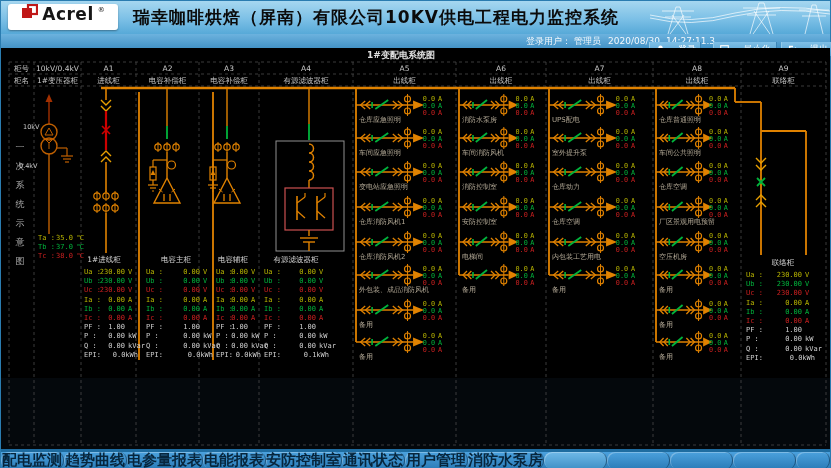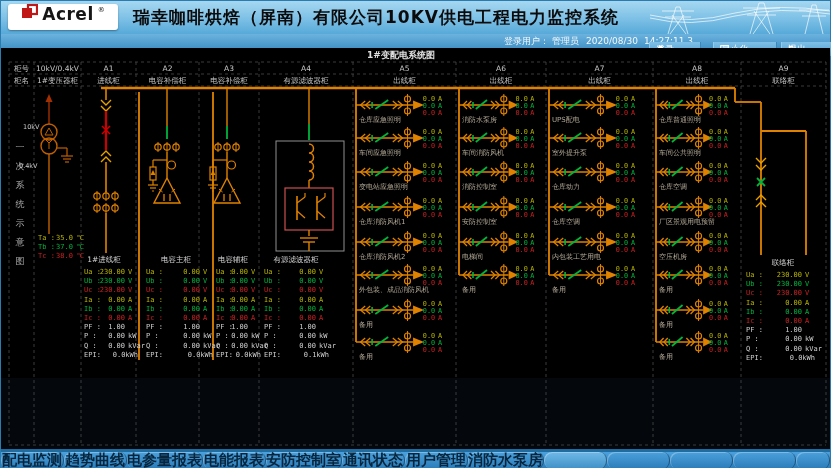--- a/index.html
+++ b/index.html
@@ -7,21 +7,21 @@
   .window{position:relative;width:831px;height:468px;box-sizing:border-box;background:#04080c;border:1px solid #2a7cb0;}
   
   .banner{position:absolute;top:0;left:0;right:0;height:33px;background:linear-gradient(180deg,#a6d7f0 0%,#7cc0e6 55%,#57a9d8 100%);border-bottom:1px solid #3a8cc0;}
   .logo{position:absolute;left:7px;top:3px;width:110px;height:26px;background:#fff;border-radius:3px;display:flex;align-items:flex-start;justify-content:center;gap:4px;box-shadow:0 1px 2px rgba(0,0,0,.35);}
   .logo-text{font-weight:bold;font-size:17px;color:#161616;letter-spacing:.5px;}
   .logo-reg{font-size:7px;color:#161616;align-self:flex-start;margin-top:2px;}
   .main-title{position:absolute;left:132px;top:5px;font-size:17px;font-weight:bold;color:#0b0b0b;letter-spacing:1px;white-space:nowrap;}
   .towers{position:absolute;right:0;top:0;}
   
   .subbar{position:absolute;top:33px;left:0;right:0;height:14px;background:linear-gradient(180deg,#6cb2de 0%,#4493c7 100%);font-size:9px;color:#f2f8fc;}
-  .subbar span{position:absolute;top:1px;line-height:12px;white-space:nowrap;}
+  .subbar span{position:absolute;top:1px;line-height:12px;white-space:nowrap;margin-left:22px;}
   .sb-user-label{left:503px;}
   .sb-user-name{left:551px;}
   .sb-date{left:585px;}
   .sb-time{left:643px;}
   .sb-btn{position:absolute;top:8px;height:14px;display:flex;align-items:center;gap:4px;color:#fff;font-size:9px;padding:0 6px;background:linear-gradient(180deg,#7fc0e7 0%,#4f9dd0 100%);border-left:1px solid #95cbea;border-right:1px solid #3c86b8;cursor:pointer;box-sizing:border-box;}
   .sb-btn svg{display:block;}
   .btn-login{left:648px;width:52px;}
   .btn-min{left:712px;width:64px;font-style:italic;}
   .btn-exit{left:780px;width:62px;}
   

